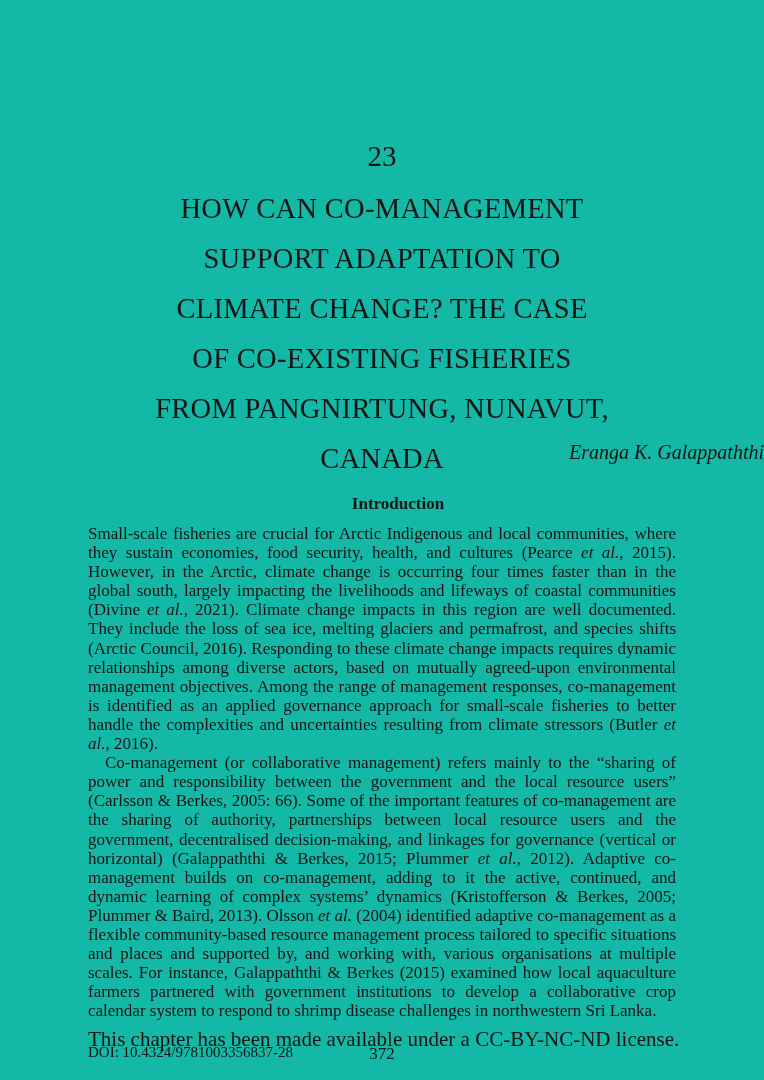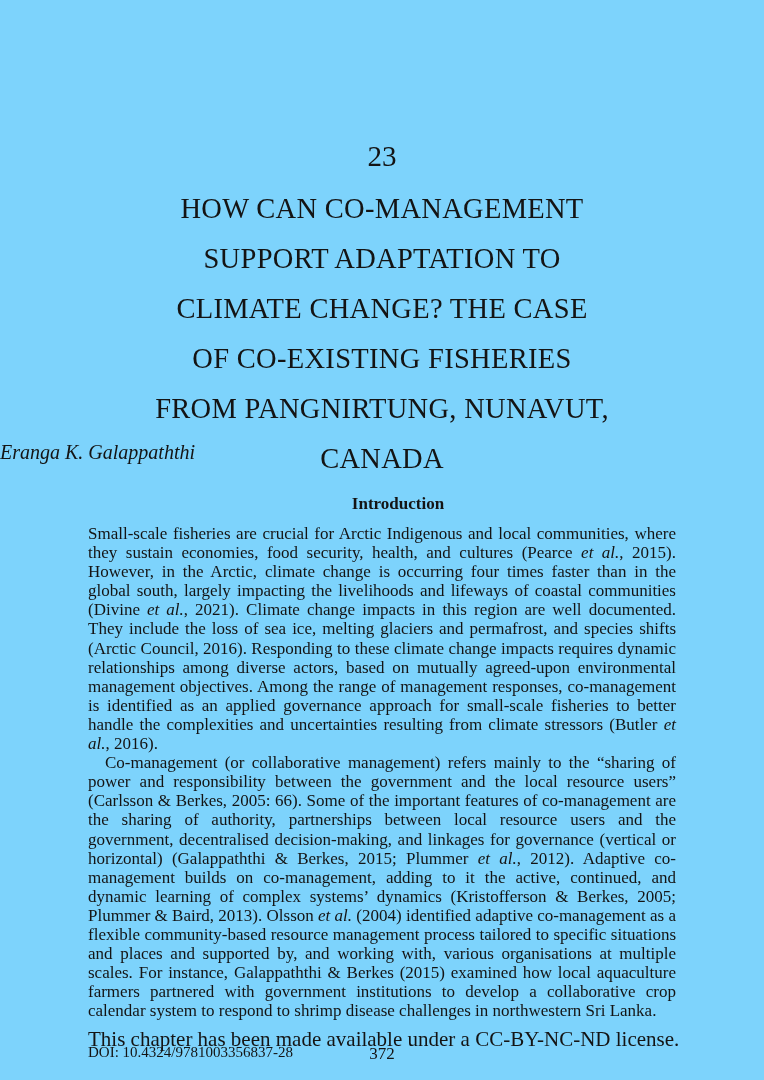--- a/index.html
+++ b/index.html
@@ -11,21 +11,21 @@
     width: 764px;
     height: 1080px;
     font-family: "Liberation Serif", serif;
     color: #141414;
     overflow: hidden;
   }
   .page {
     position: relative;
     width: 764px;
     height: 1080px;
-    background: #7dd3fc;
+    background: #14b8a6;
   }
   .chapter-number {
     position: absolute;
     top: 138px;
     left: 0;
     right: 0;
     text-align: center;
     font-size: 29px;
     line-height: 36px;
   }
@@ -40,21 +40,21 @@
     font-weight: normal;
     line-height: 50px;
     white-space: pre-line;
     letter-spacing: 0.3px;
   }
   .author {
     position: absolute;
     top: 441px;
     left: 0;
     right: 0;
-    text-align: left;
+    text-align: right;
     font-style: italic;
     font-size: 20px;
   }
   .section-heading {
     position: absolute;
     top: 494px;
     left: 0;
     right: 0;
     margin: 0;
     text-align: center;

